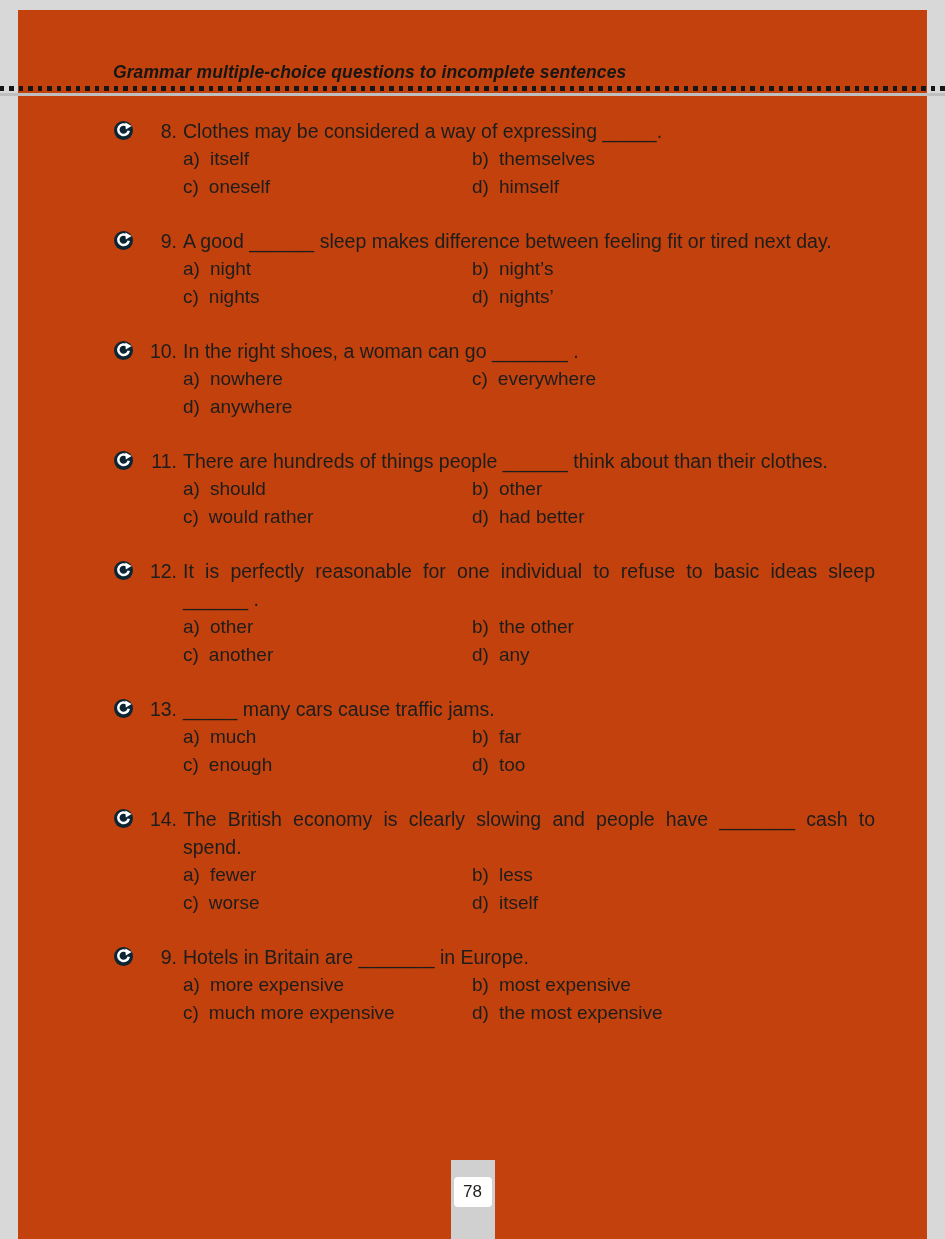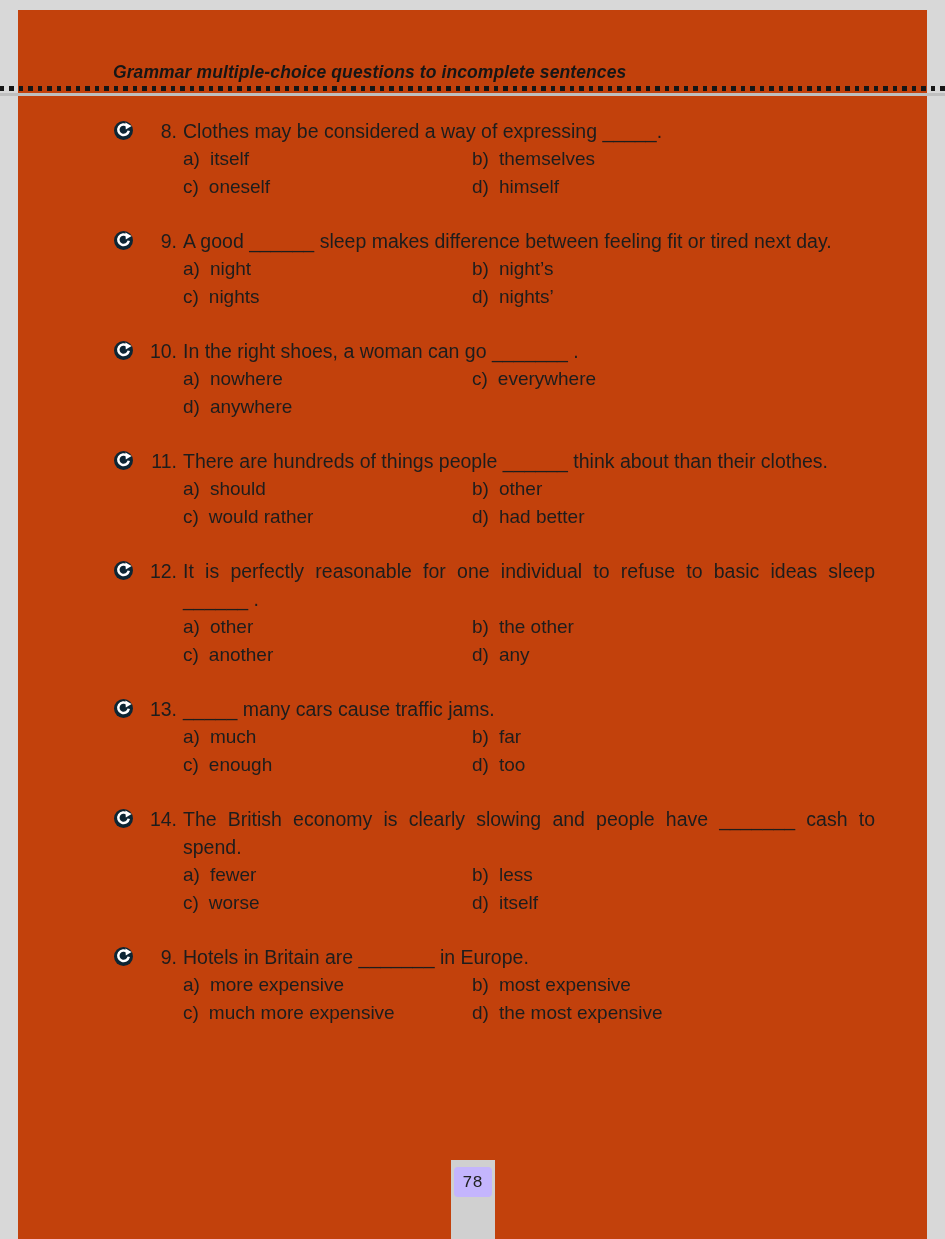--- a/index.html
+++ b/index.html
@@ -73,31 +73,30 @@
   .footer-strip {
     position: absolute;
     left: 50%;
     margin-left: -22px;
     width: 44px;
     top: 1160px;
     bottom: 0;
     background: #d0d0d0;
   }
   .page-number-box {
-    margin: 7px auto 0 auto;
+    margin: 17px auto 0 auto;
     width: 38px;
     height: 30px;
-    background: #c4b5fd;
+    background: #ffffff;
     border-radius: 4px;
     display: flex;
     align-items: center;
     justify-content: center;
     font-size: 17px;
     color: #222222;
-    font-family: Liberation Mono, monospace;
   }
 </style>
 </head>
 <body>
 
 <div class="page">
   <div class="header-title">Grammar multiple-choice questions to incomplete sentences</div>
 
   <div class="content">
   <div class="question">

